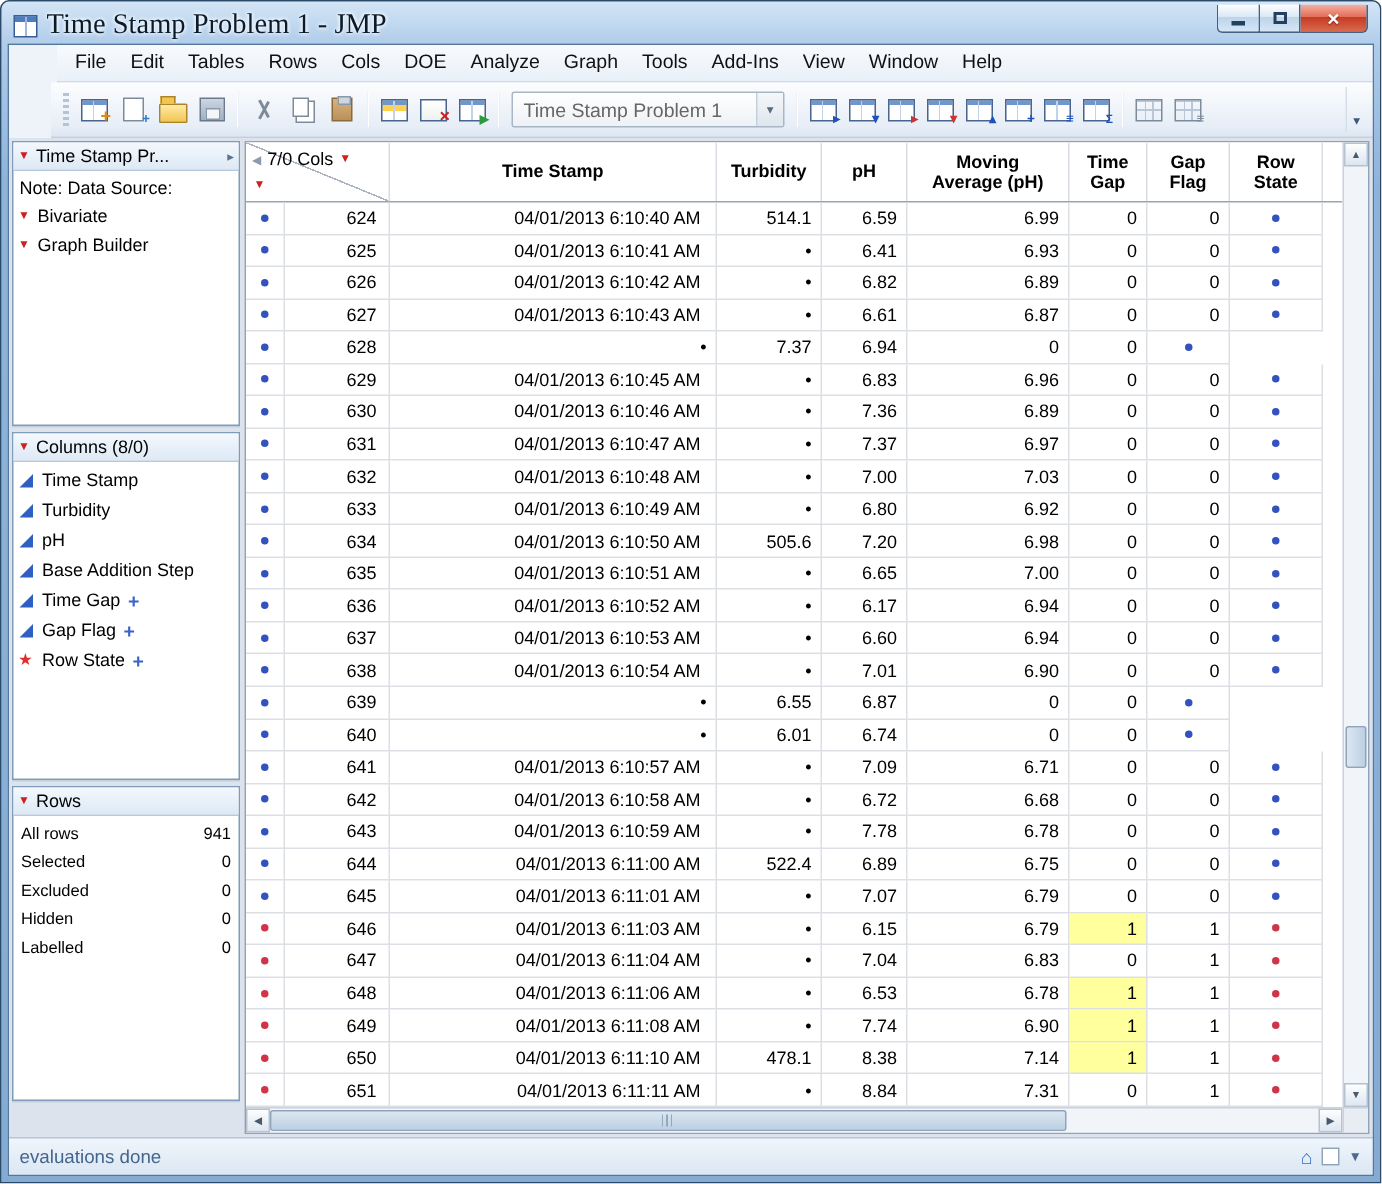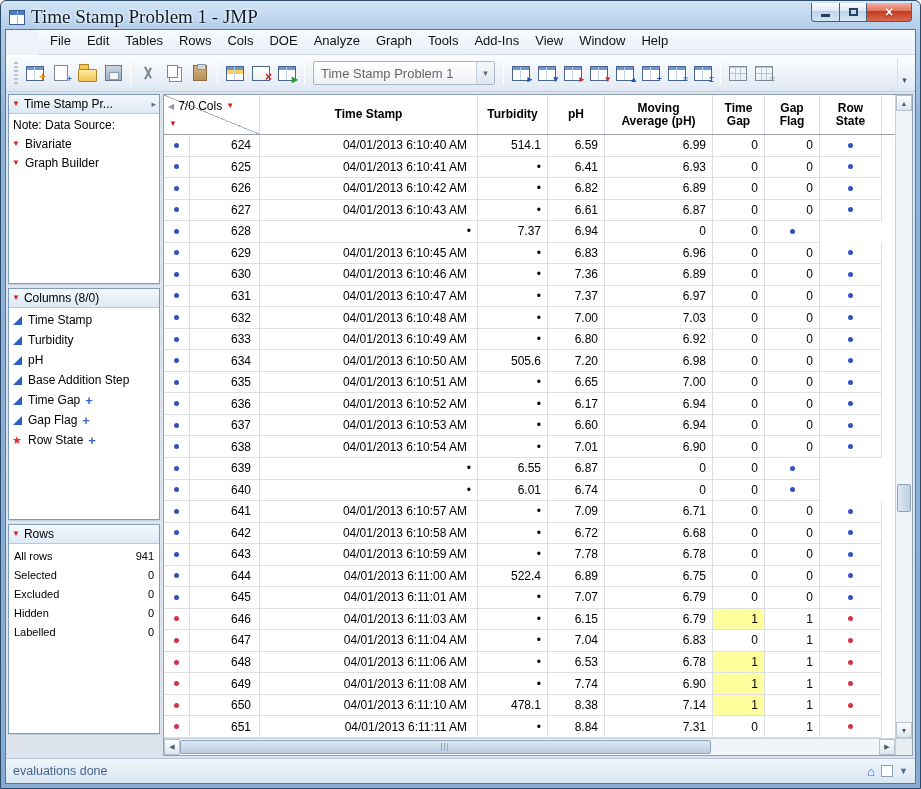--- a/index.html
+++ b/index.html
@@ -27,21 +27,21 @@
   .wbtn.close i { color: #fff; font-style: normal; font-weight: bold; font-size: 14px; line-height: 14px; text-shadow: 0 1px 1px #7e1f0e; }
 
   
   .app { flex: 1; min-height: 0; display: flex; flex-direction: column; border: 1px solid #56779c; background: #eef3fa; }
 
   .menubar { height: 25px; flex: none; display: flex; align-items: flex-start; padding: 0 4px;
     background: linear-gradient(180deg,#f8fafd,#e9f0f8); border-bottom: 1px solid #d0dae6; margin-left: 32px; }
   .menu-item { font-size: 13px; color: #111; padding: 3px 8px; }
 
   .toolbar { height: 37px; flex: none; display: flex; align-items: center; padding: 0 4px;
-    background: linear-gradient(180deg,#fcfdfe,#e7eef7 80%,#dde7f2); border-bottom: 1px solid #c2cfdd; }
+    background: linear-gradient(180deg,#fcfdfe,#e7eef7 80%,#dde7f2); border-bottom: 1px solid #c2cfdd; margin-left: 28px; }
   .tb-grip { width: 4px; height: 22px; margin: 0 4px; background: repeating-linear-gradient(180deg,#b4c3d5 0 2px, transparent 2px 4px); }
   .tbgroup { display: flex; align-items: center; }
   .tb-sep { width: 1px; height: 24px; background: #c3cedb; border-right: 1px solid #fff; margin: 0 4px; }
   .tico { width: 24px; height: 24px; margin: 0 1px; position: relative; display: flex; align-items: center; justify-content: center; border-radius: 2px; }
   .tico::before { content: ""; width: 16px; height: 13px; border: 1px solid #49648f;
     background: linear-gradient(90deg, transparent 7px, #c2d2e8 7px, #c2d2e8 8px, transparent 8px),
                 linear-gradient(180deg,#6f96cd 0 3px,#fff 3px); }
   .tico::after { position: absolute; right: 1px; bottom: 1px; font-size: 9px; font-weight: bold; color: #1b52c0; }
   .new-data-table-icon::after { content: "+"; color: #e08a14; font-size: 12px; }
   .new-journal-icon::before { width: 12px; height: 14px; background: #fff; border: 1px solid #7d8a99; }

